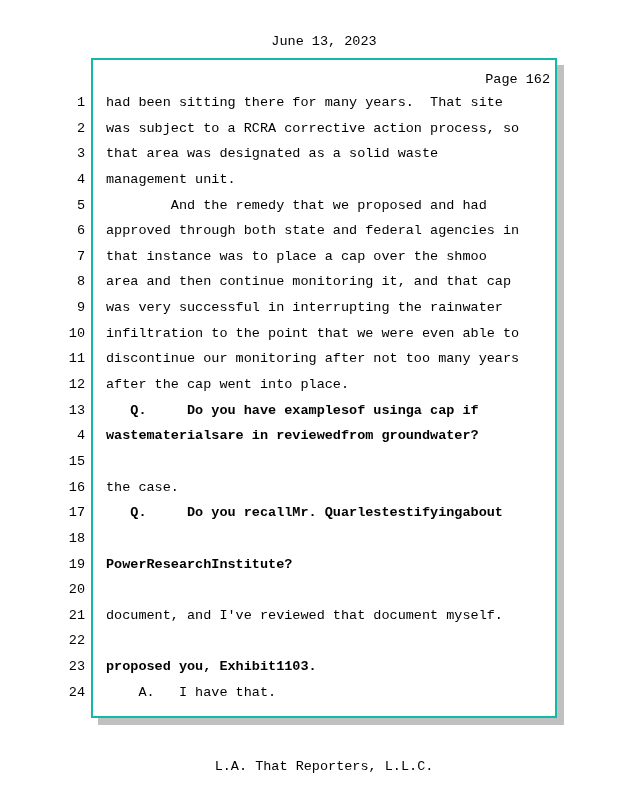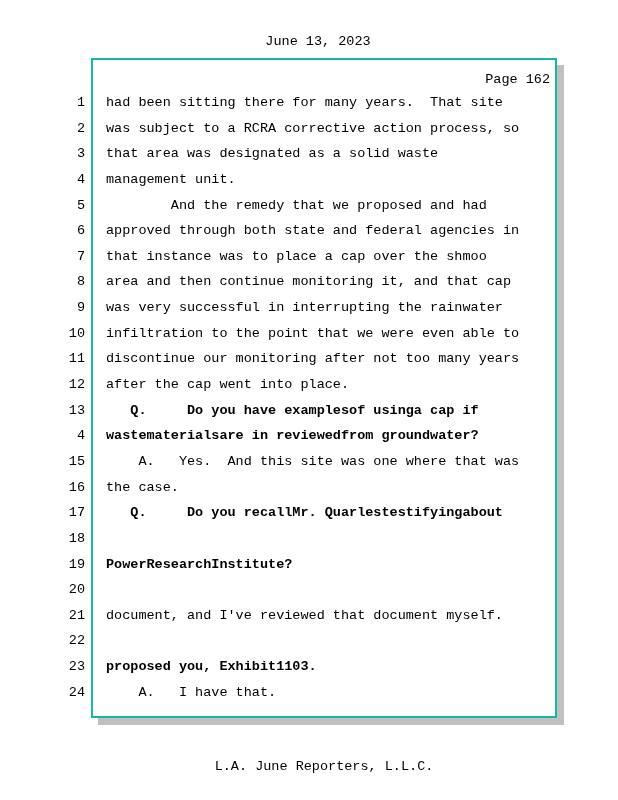--- a/index.html
+++ b/index.html
@@ -12,21 +12,21 @@
     width: 618px;
     height: 800px;
     background: #ffffff;
     font-family: "Liberation Mono", "DejaVu Sans Mono", monospace;
     color: #000000;
     overflow: hidden;
   }
   .date-header {
     position: absolute;
     top: 34px;
-    left: 85px;
+    left: 91px;
     width: 466px;
     text-align: center;
     font-size: 13.5px;
     white-space: pre;
   }
   .transcript-box {
     position: absolute;
     top: 58px;
     left: 91px;
     width: 462px;
@@ -143,21 +143,20 @@
       <div class="row bold">
         <span class="lineno">13</span>
         <span class="linetext">   Q.     Do you have examplesof usinga cap if</span>
       </div>
       <div class="row bold">
         <span class="lineno">4</span>
         <span class="linetext">wastematerialsare in reviewedfrom groundwater?</span>
       </div>
       <div class="row">
         <span class="lineno">15</span>
-        <span class="linetext">    A.   Yes.  And this site was one where that was</span>
       </div>
       <div class="row">
         <span class="lineno">16</span>
         <span class="linetext">the case.</span>
       </div>
       <div class="row bold">
         <span class="lineno">17</span>
         <span class="linetext">   Q.     Do you recallMr. Quarlestestifyingabout</span>
       </div>
       <div class="row bold">
@@ -181,17 +180,17 @@
         <span class="lineno">23</span>
         <span class="linetext">proposed you, Exhibit1103.</span>
       </div>
       <div class="row">
         <span class="lineno">24</span>
         <span class="linetext">    A.   I have that.</span>
       </div>
     </div>
 
   <div class="footer">
-    <div>L.A. June Reporters, L.L.C.</div>
+    <div>L.A. That Reporters, L.L.C.</div>
     
   </div>
 
 </div>
 
 </body></html>

